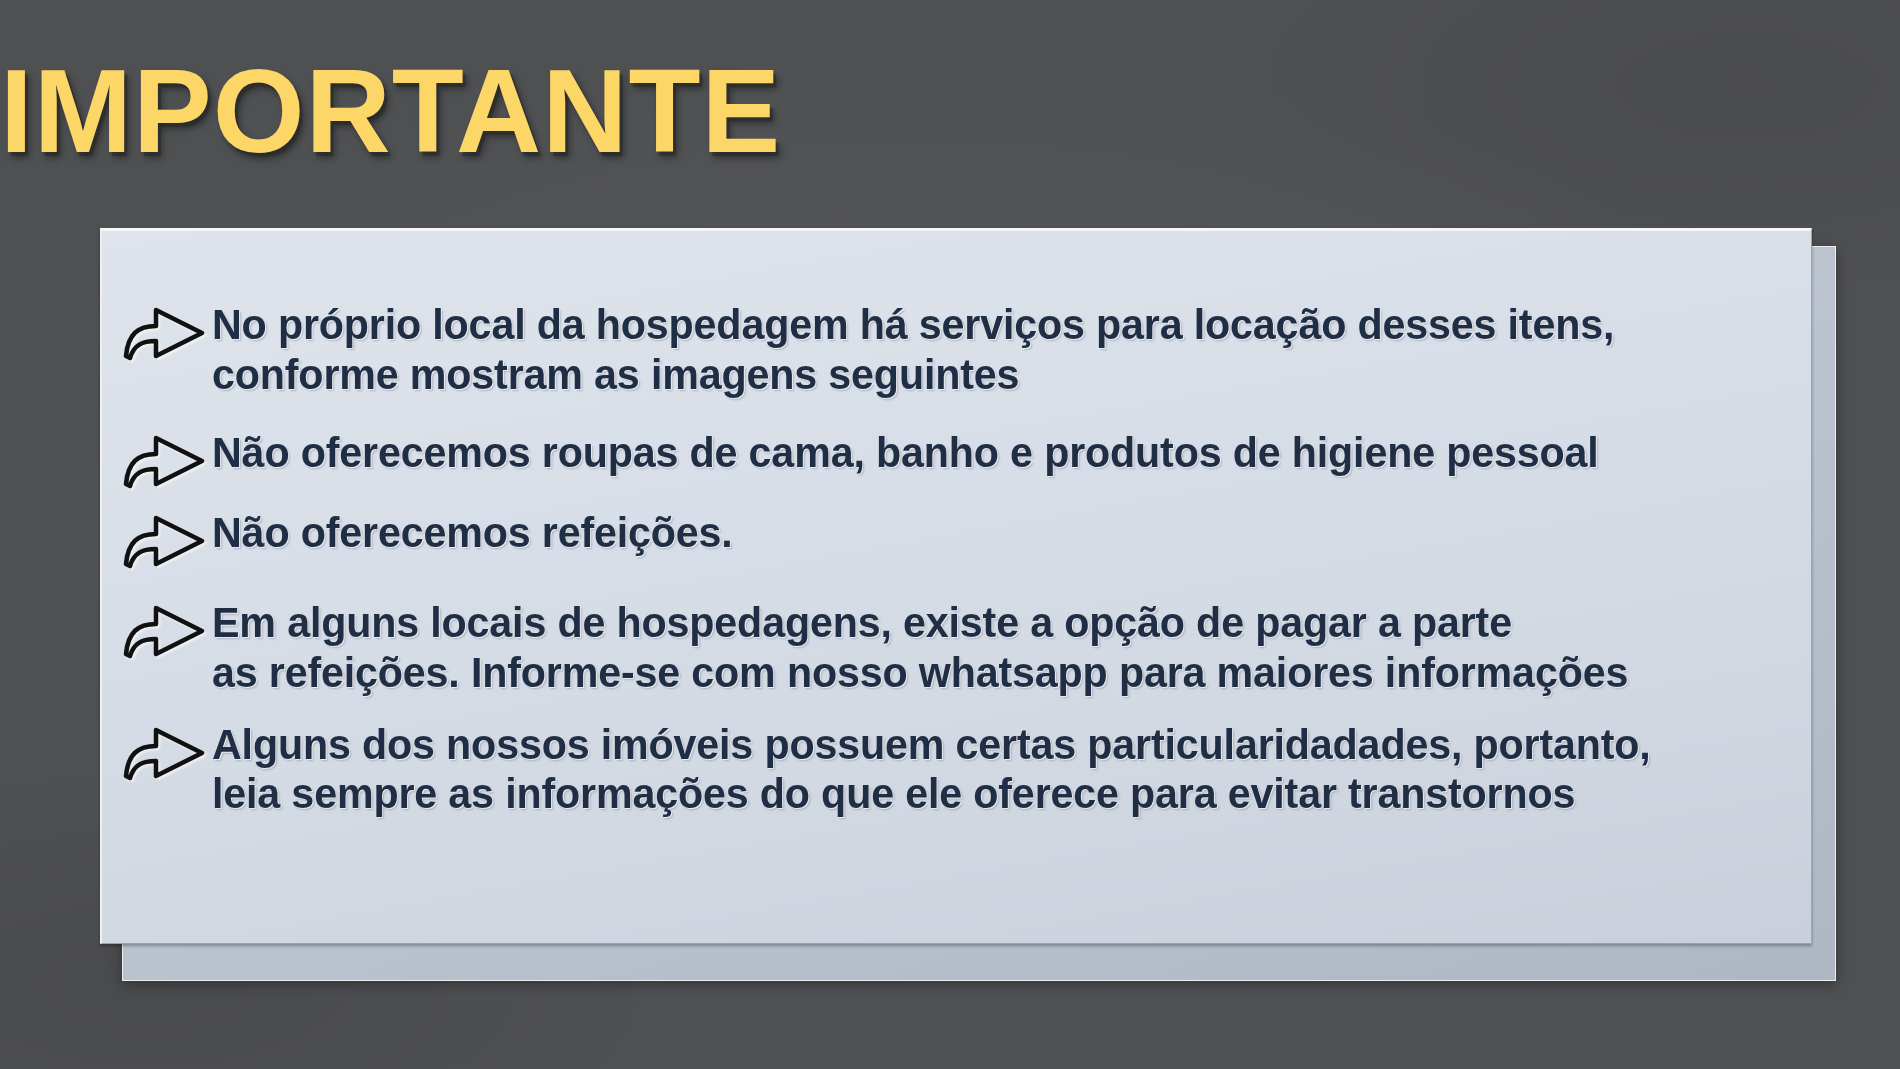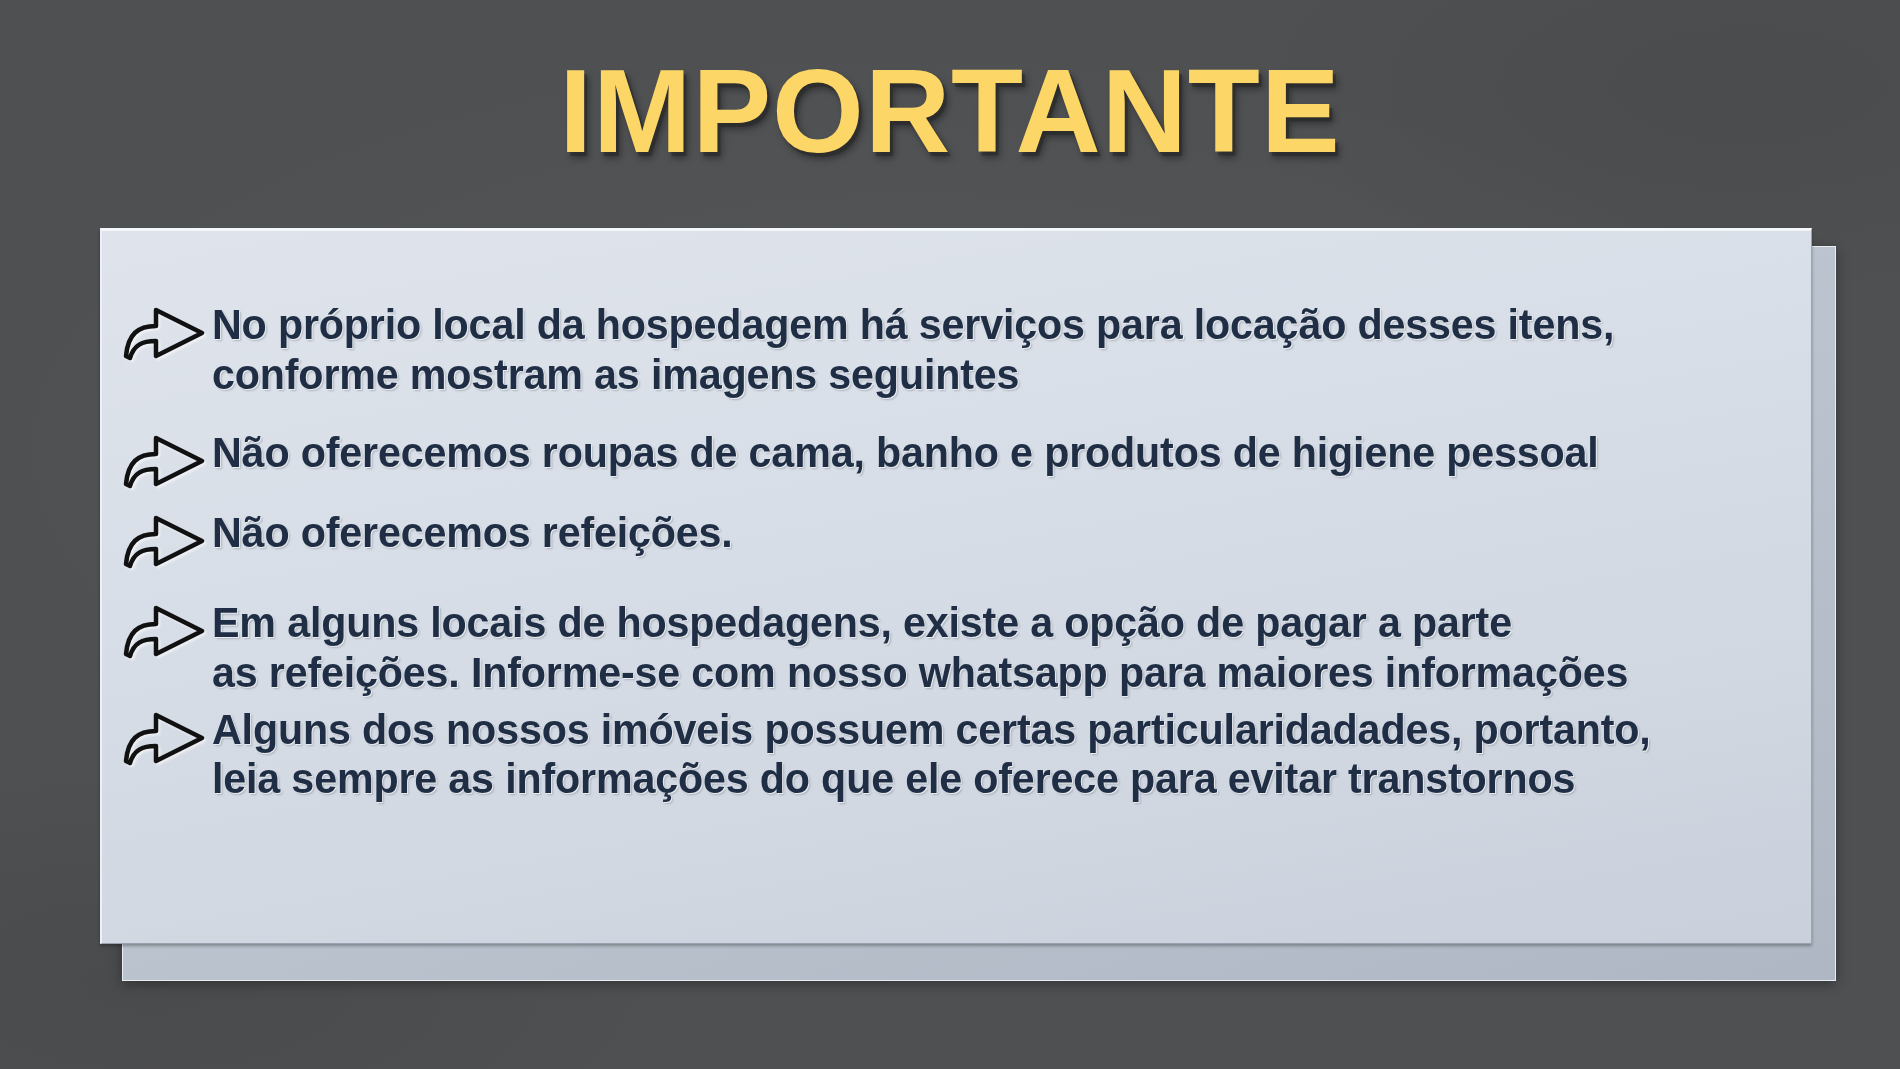--- a/index.html
+++ b/index.html
@@ -25,21 +25,21 @@
       radial-gradient(ellipse 40% 30% at 92% 8%, rgba(0,0,0,0.06), rgba(0,0,0,0) 70%);
     pointer-events: none;
   }
 
   
   #title {
     position: absolute;
     top: 52px;
     left: 0;
     width: 1900px;
-    text-align: center;
+    text-align: left;
     font-size: 118px;
     line-height: 1.0;
     font-weight: bold;
     letter-spacing: 1px;
     color: #fcd667;
     text-shadow:
       3px 4px 0 rgba(40,40,40,0.55),
       4px 6px 7px rgba(0,0,0,0.40);
     white-space: nowrap;
   }
@@ -123,21 +123,21 @@
     text-shadow:
       1px 1px 0 rgba(255,255,255,0.72),
       2px 2px 2px rgba(120,130,145,0.45);
     white-space: pre-line;
     transform: scaleX(0.96);
     transform-origin: left center;
   }
 
   
   .row-gap-lg { margin-bottom: 28px; }
-  .row-gap-sm { margin-bottom: 7px; }
+  .row-gap-sm { margin-bottom: 22px; }
 </style>
 </head>
 <body>
 
 <div id="bg-noise"></div>
 
 <div id="title">IMPORTANTE</div>
 
 <div id="card-stack">
 

